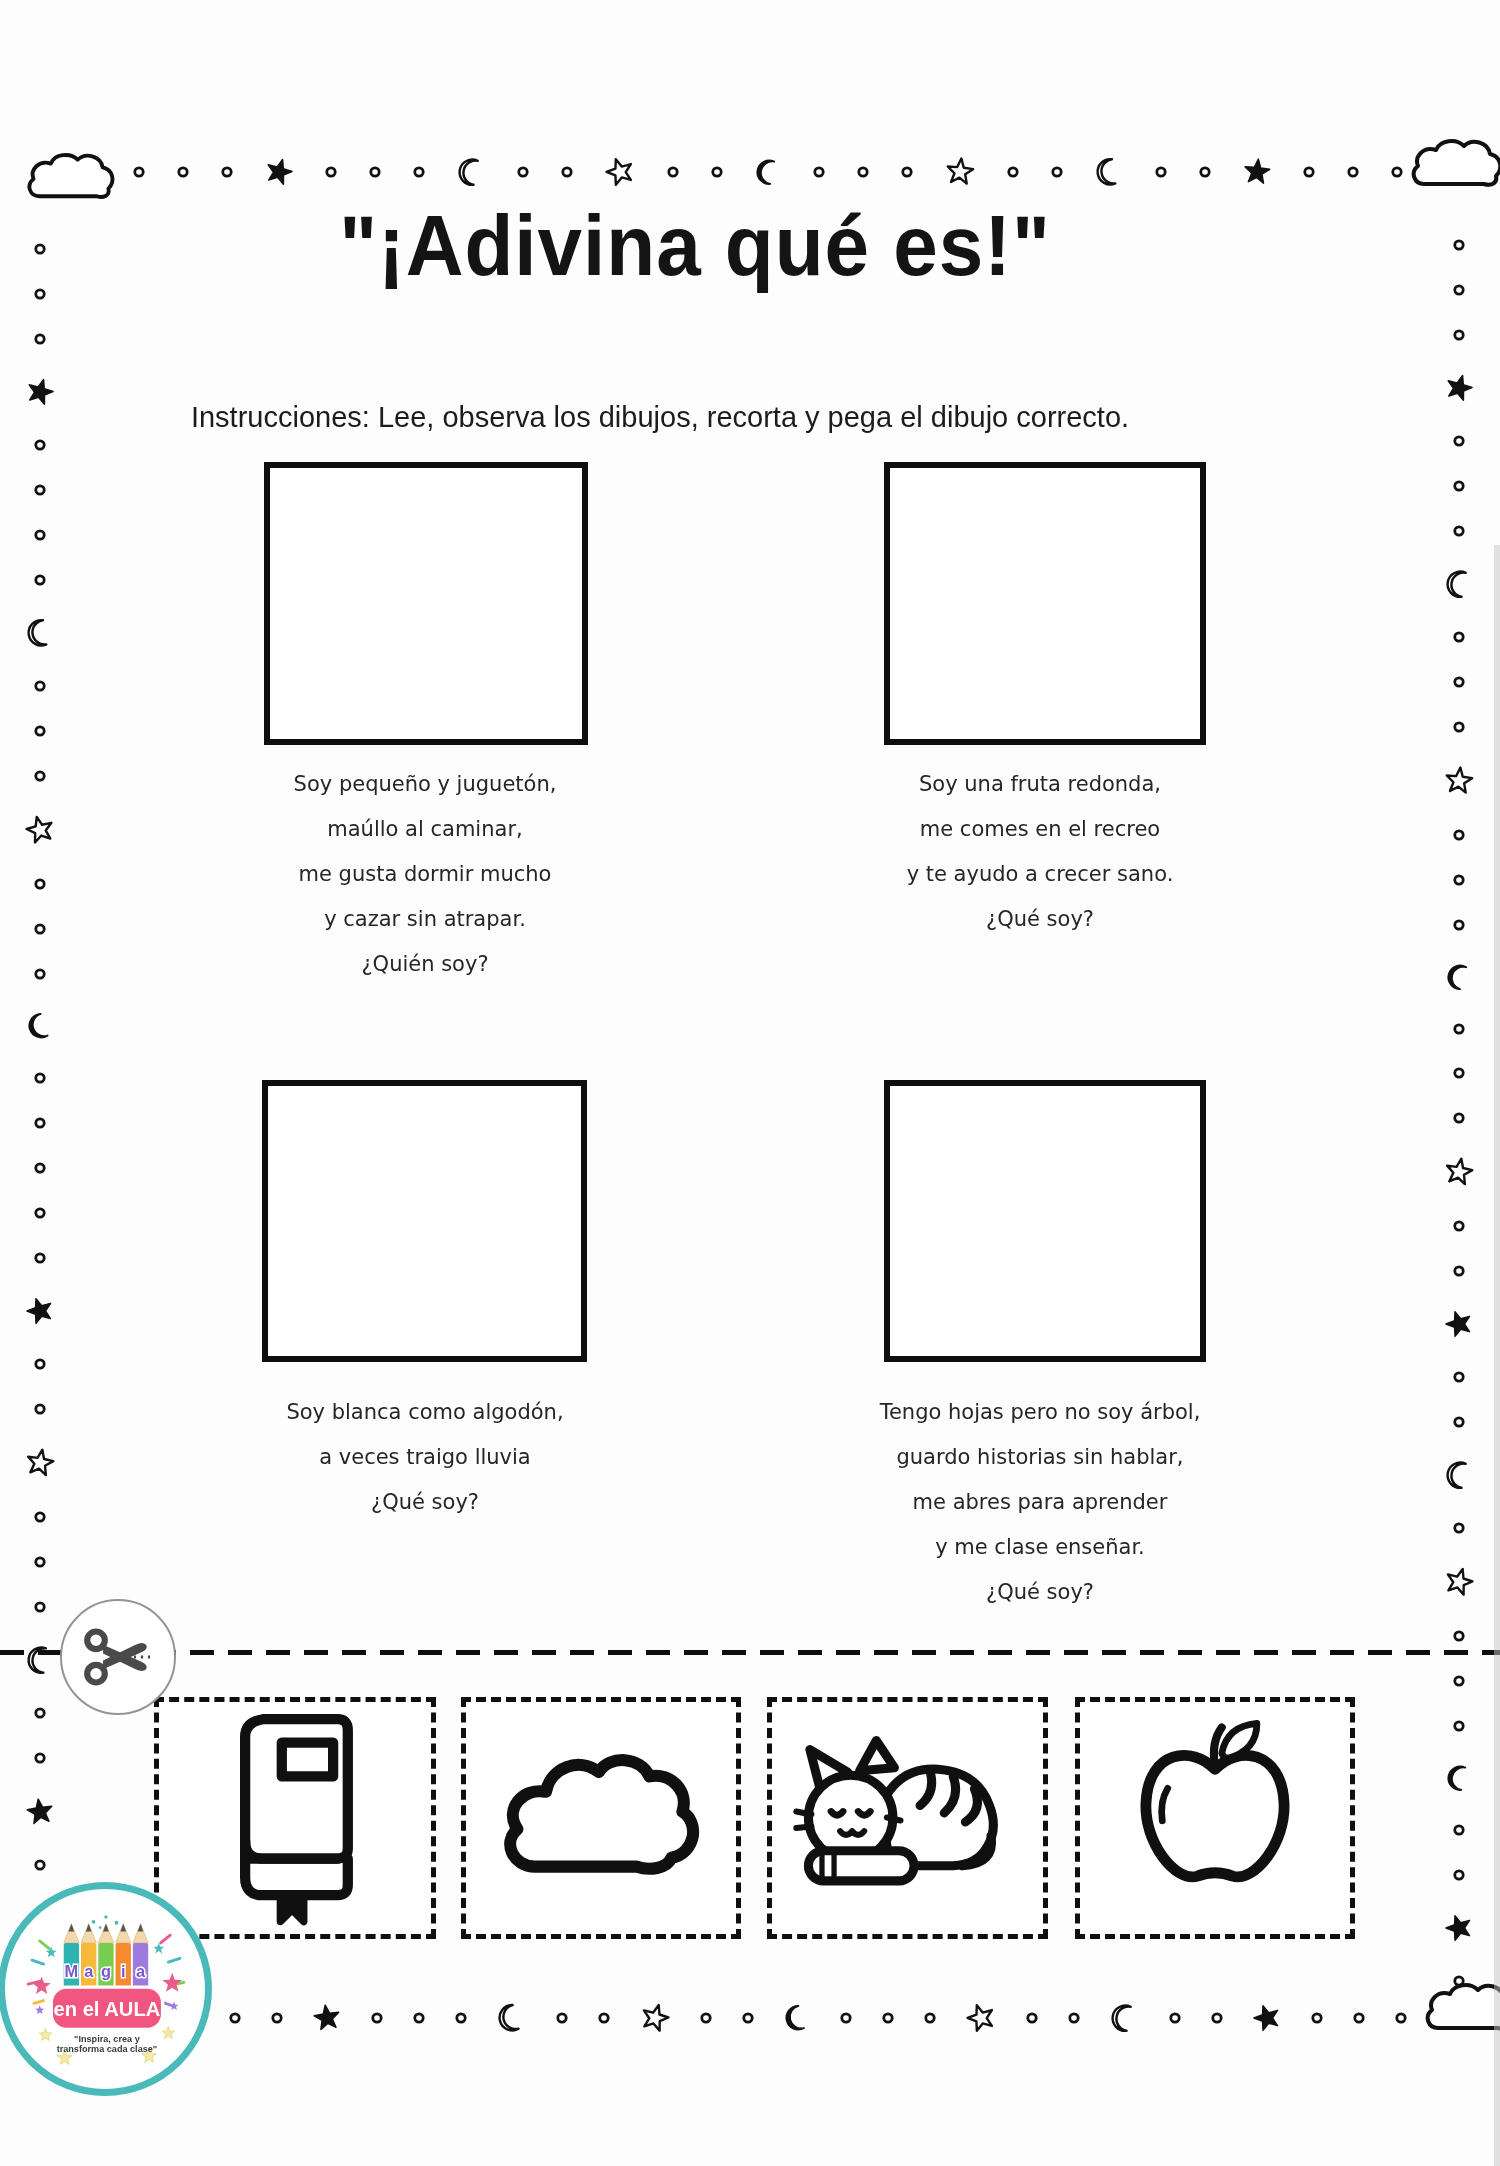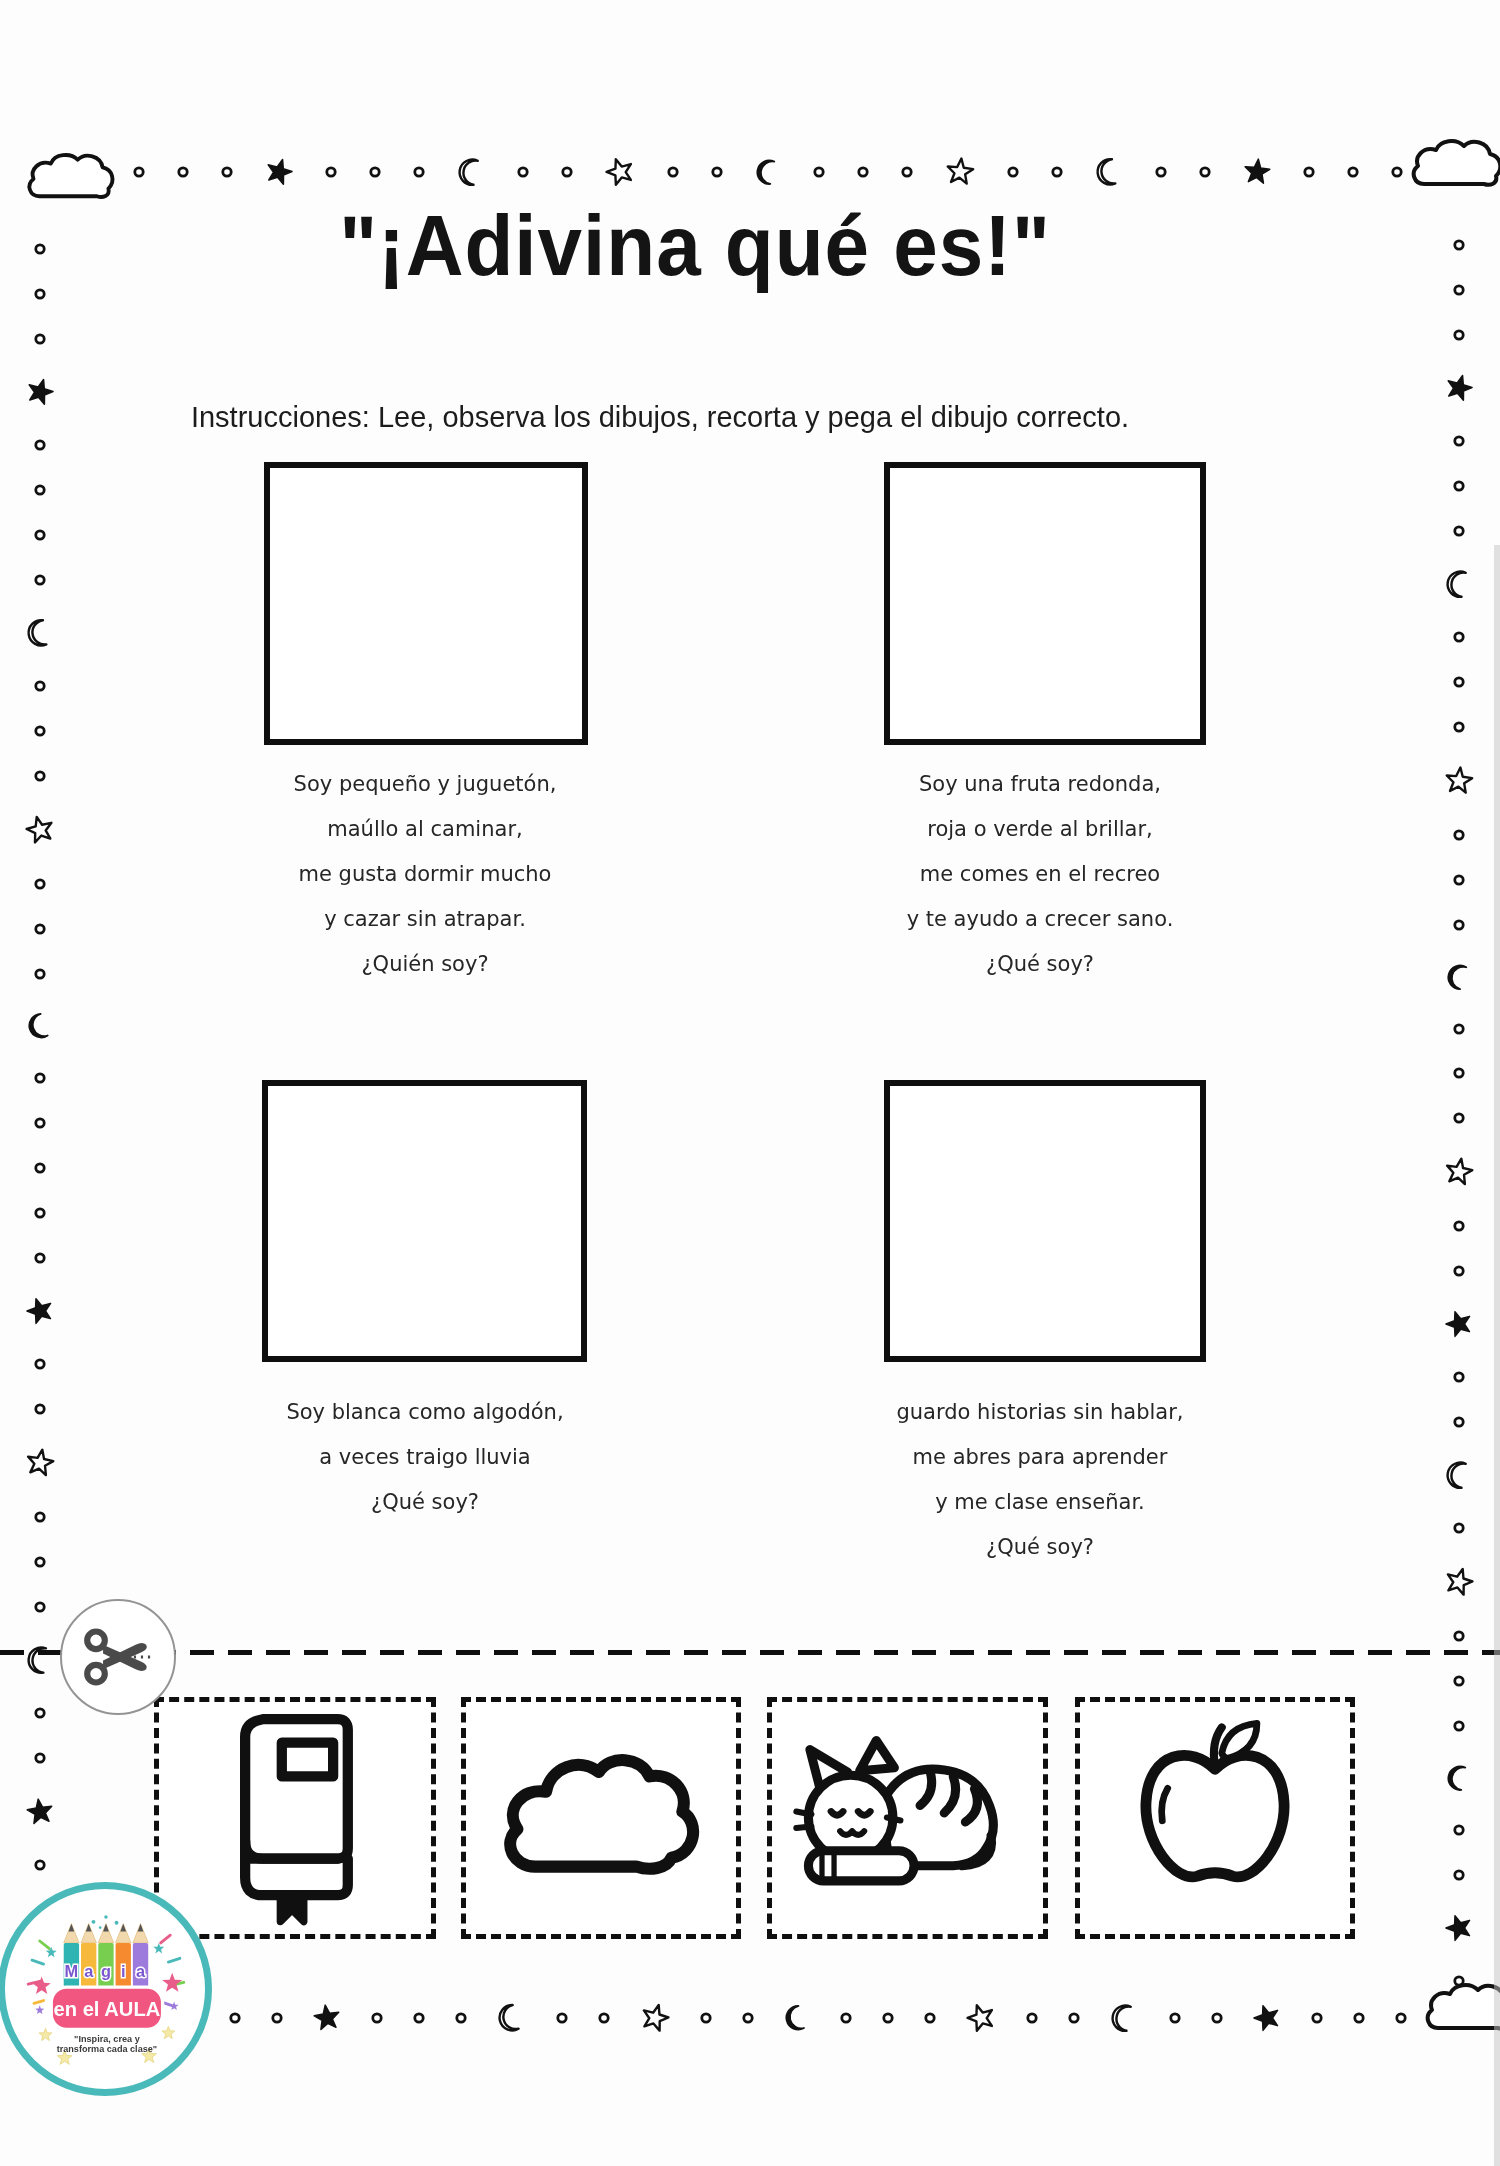--- a/index.html
+++ b/index.html
@@ -706,31 +706,31 @@
 
   <div class="abs riddle riddle-1">
       <div>Soy pequeño y juguetón,</div>
       <div>maúllo al caminar,</div>
       <div>me gusta dormir mucho</div>
       <div>y cazar sin atrapar.</div>
       <div>¿Quién soy?</div>
     </div>
   <div class="abs riddle riddle-2">
       <div>Soy una fruta redonda,</div>
-      <div>roja o verde al brillar,</div>
       <div>me comes en el recreo</div>
       <div>y te ayudo a crecer sano.</div>
       <div>¿Qué soy?</div>
     </div>
   <div class="abs riddle riddle-3">
       <div>Soy blanca como algodón,</div>
       <div>a veces traigo lluvia</div>
       <div>¿Qué soy?</div>
     </div>
   <div class="abs riddle riddle-4">
+      <div>Tengo hojas pero no soy árbol,</div>
       <div>guardo historias sin hablar,</div>
       <div>me abres para aprender</div>
       <div>y me clase enseñar.</div>
       <div>¿Qué soy?</div>
     </div>
 
   <div class="abs cutline"></div>
   <div class="abs scissors-badge">
       <svg width="88" height="88" viewBox="0 0 100 100">
   <g stroke="#4a4a4a" fill="none" stroke-width="7">

